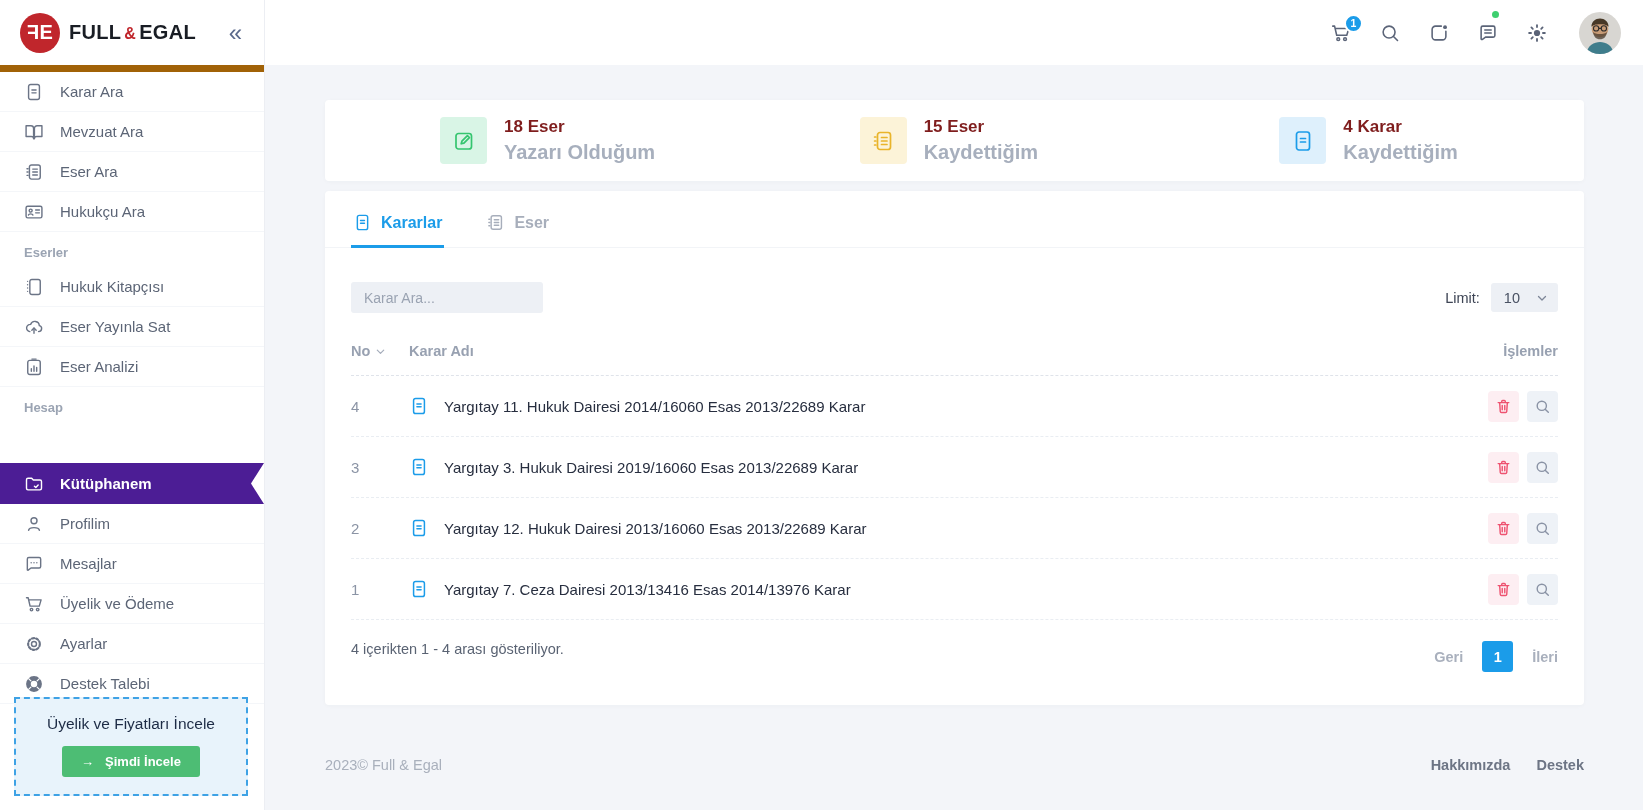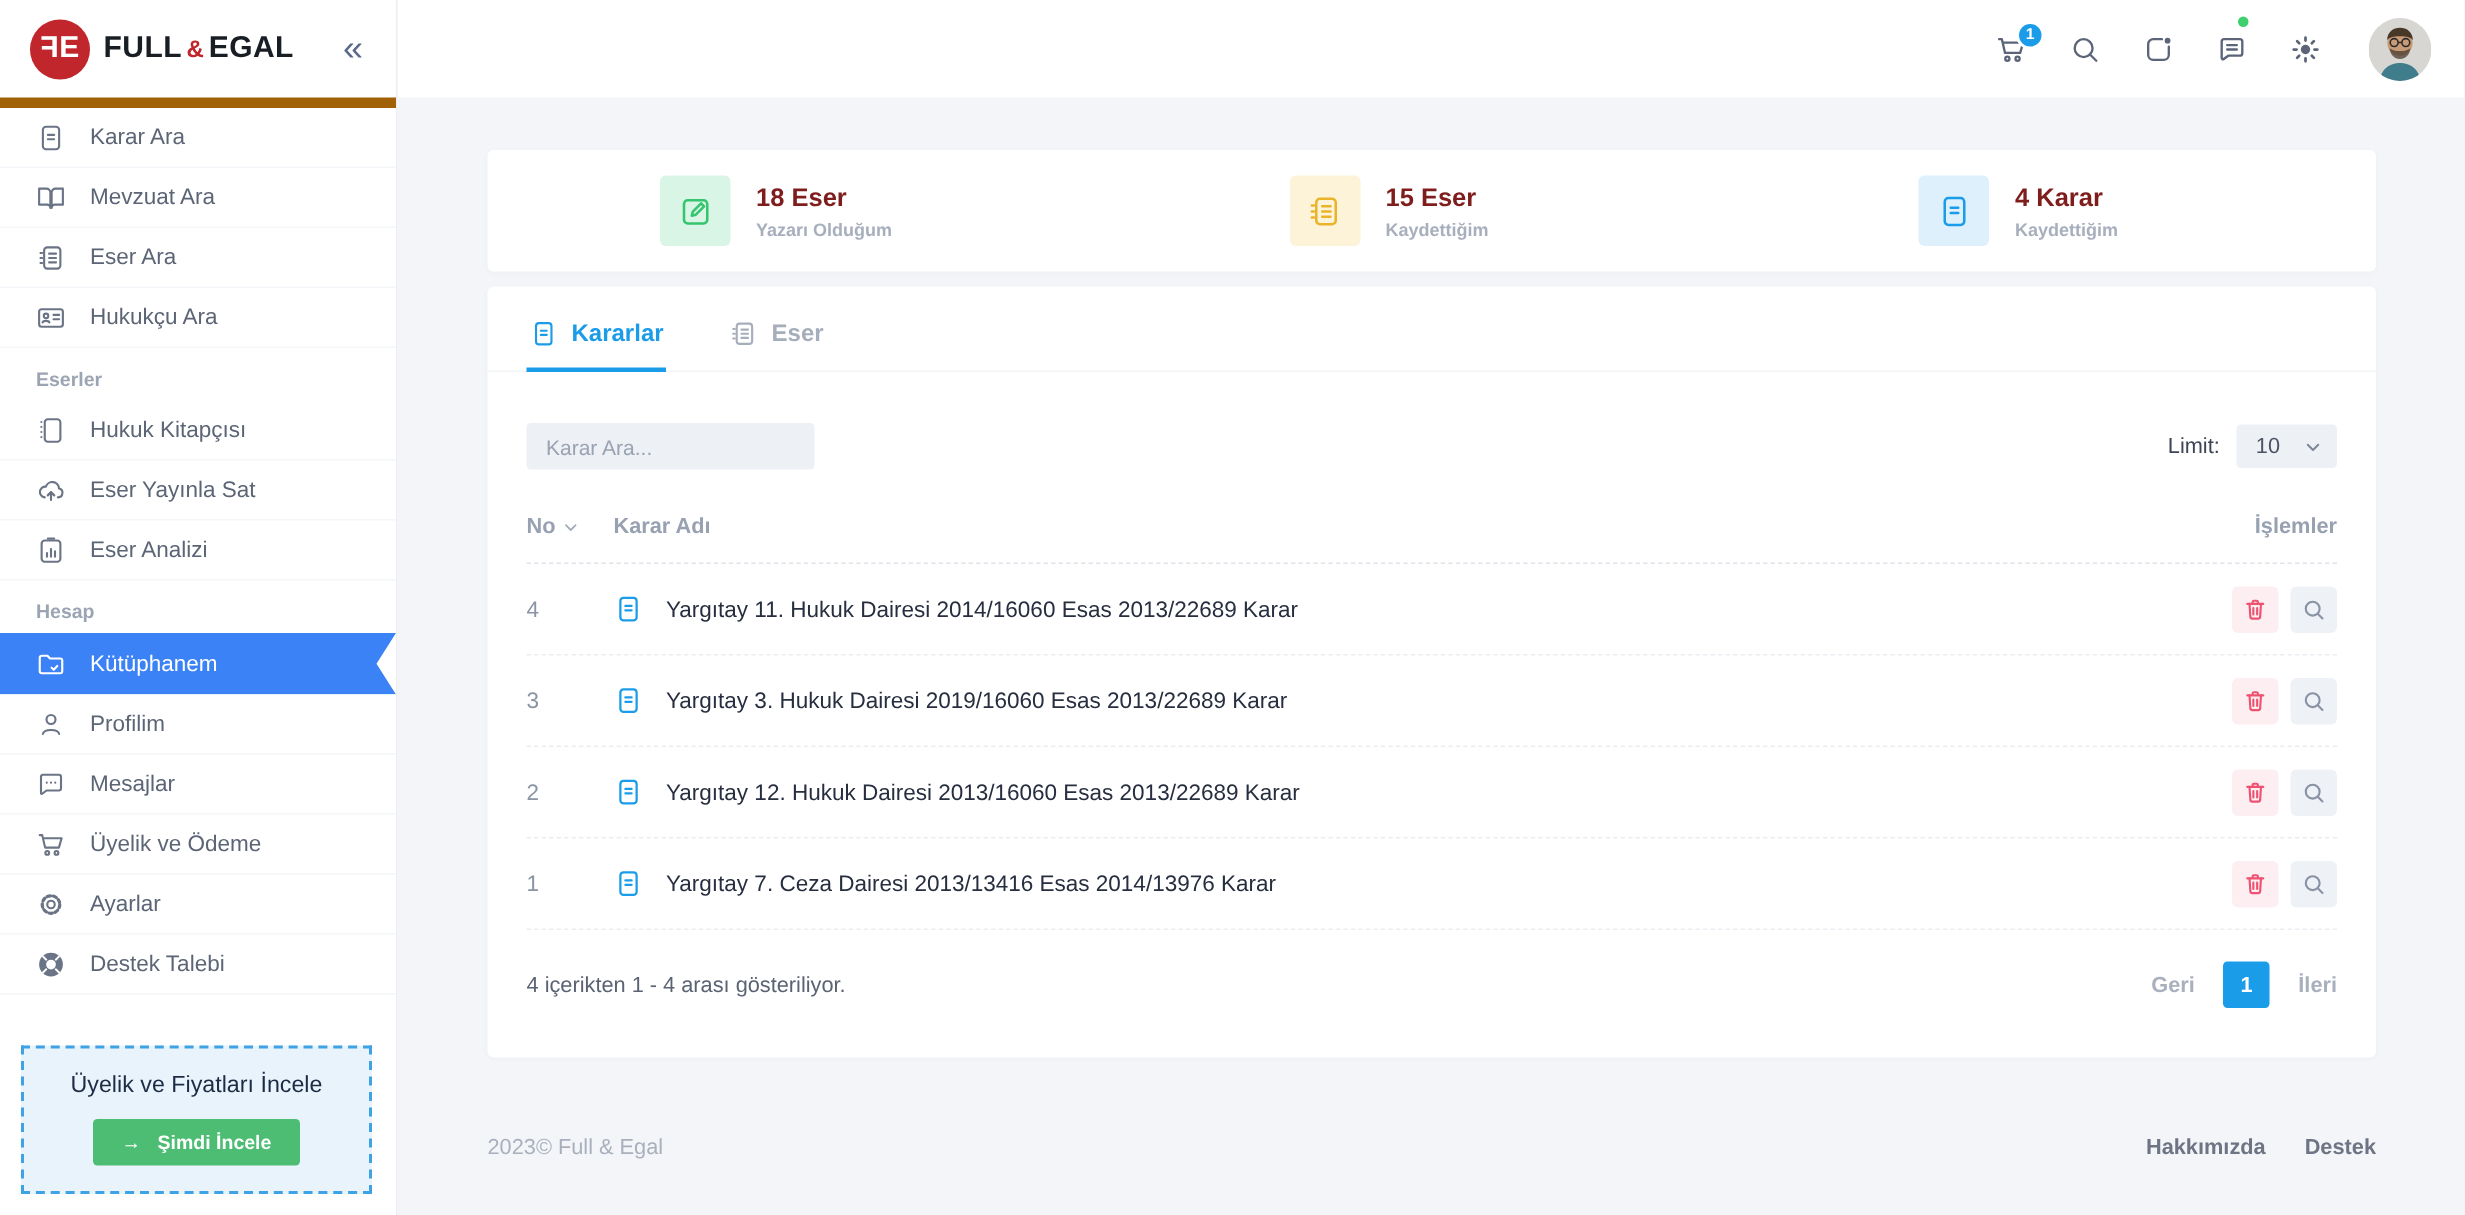--- a/index.html
+++ b/index.html
@@ -36,22 +36,23 @@
 
   .nav { border-top:7px solid #a16207; }
   .nav-item {
     height:40px; display:flex; align-items:center; gap:16px;
     padding:0 24px; font-size:15px; color:#5c6576;
     border-bottom:1px solid #f4f6f9;
   }
   .nav-item .icon { width:20px; height:20px; color:#6b7486; display:flex; }
   .nav-item .icon svg { width:20px; height:20px; }
   .nav-item.active {
-    background:#3b82f6; color:#fff; font-weight:400; border-bottom:none; height:41px;
+    background:#4c1d95; color:#fff; font-weight:700; border-bottom:none; height:41px;
     clip-path:polygon(0 0, 100% 0, calc(100% - 13px) 50%, 100% 100%, 0 100%);
+    margin-top:41px;
   }
   .nav-item.active .icon { color:#fff; }
   .section-label {
     padding:13px 24px 7px; font-size:13px; font-weight:700; color:#9ba4b3;
   }
 
   .promo {
     position:absolute; left:14px; right:16px; bottom:14px;
     background:#e8f3fb; border:2px dashed #3ea2e5;
     text-align:center; padding:16px 8px 17px;
@@ -96,21 +97,21 @@
   .stat { display:flex; align-items:center; gap:17px; padding-left:115px; }
   .stat-icon {
     width:47px; height:47px; border-radius:4px;
     display:flex; align-items:center; justify-content:center;
   }
   .stat-icon svg { width:24px; height:24px; }
   .stat-icon.green  { background:#d9f5e6; color:#35c56f; }
   .stat-icon.yellow { background:#fcf3d8; color:#e9b42a; }
   .stat-icon.blue   { background:#def0fc; color:#1b9ce9; }
   .stat-value { font-size:17px; font-weight:700; color:#7f1d1d; }
-  .stat-label { font-size:12px; font-weight:600; color:#a7afbd; margin-top:4px; }
+  .stat-label { font-size:20px; font-weight:600; color:#a7afbd; margin-top:4px; }
 
   
   .table-card { background:#fff; border-radius:4px; margin-top:10px; box-shadow:0 1px 4px rgba(40,50,70,.03); }
   .tabs { display:flex; gap:40px; padding:0 26px; border-bottom:1px solid #f2f4f7; }
   .tab {
     display:flex; align-items:center; gap:9px;
     padding:22px 2px 13px; font-size:16px; font-weight:700; color:#a7aebb;
     border-bottom:3px solid transparent; margin-bottom:-1px;
   }
   .tab svg { width:19px; height:19px; }
@@ -151,21 +152,21 @@
   .row-title .icon svg { width:20px; height:20px; }
   .row-actions { display:flex; gap:8px; }
   .action-btn {
     width:31px; height:31px; border-radius:4px; border:none;
     display:flex; align-items:center; justify-content:center;
   }
   .action-btn svg { width:17px; height:17px; }
   .action-btn.del  { background:#fdeef2; color:#ee5270; }
   .action-btn.view { background:#eef2f7; color:#8a93a5; }
 
-  .table-footer { display:flex; justify-content:space-between; align-items:center; padding:21px 0 33px; }
+  .table-footer { display:flex; justify-content:space-between; align-items:flex-start; padding:21px 0 33px; }
   .summary { font-size:14.5px; color:#5a6373; }
   .pagination { display:flex; align-items:center; font-size:14.5px; font-weight:600; color:#a9b0bd; }
   .page-current {
     width:31px; height:31px; margin:0 19px; border-radius:3px;
     background:#1b9ce9; color:#fff; font-weight:700;
     display:flex; align-items:center; justify-content:center;
   }
 
   .page-footer {
     display:flex; justify-content:space-between; align-items:center;

